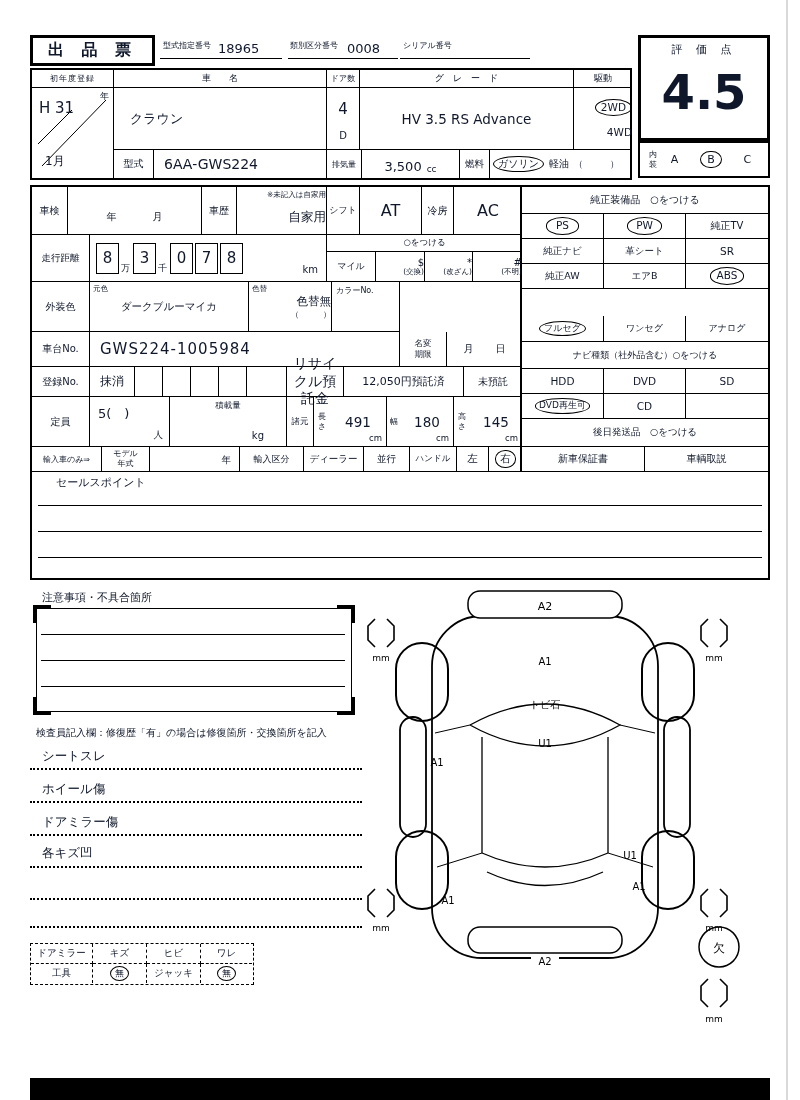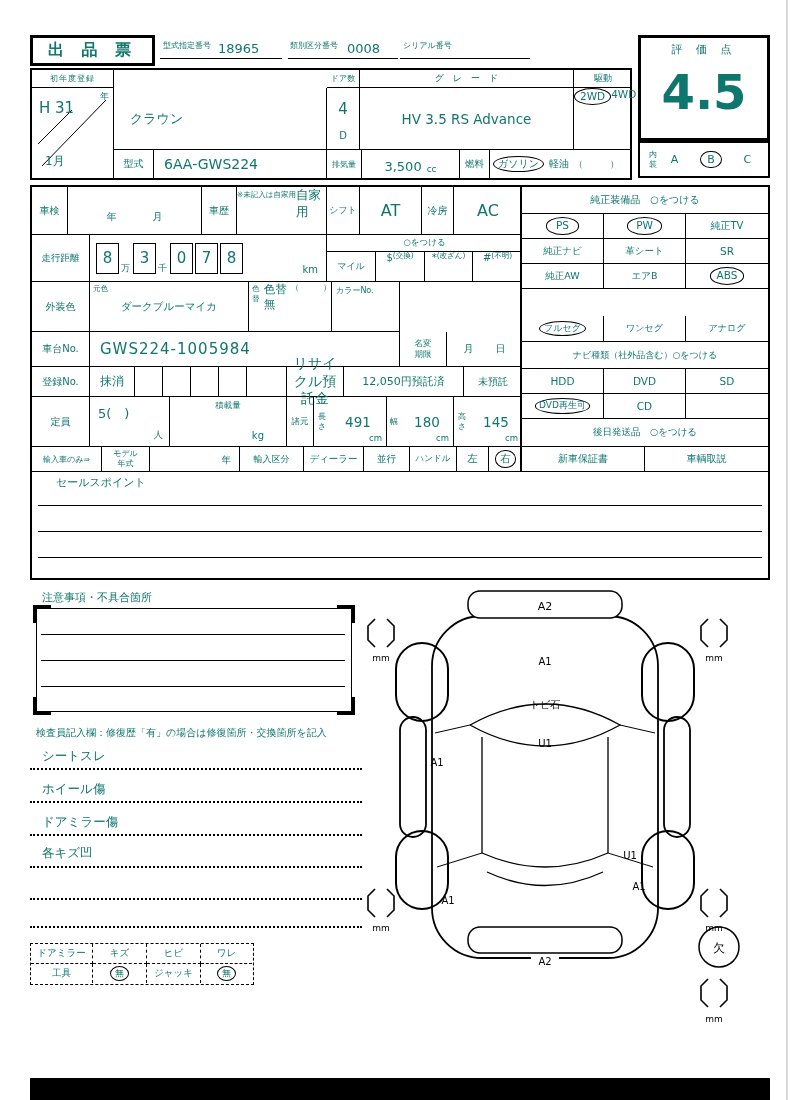--- a/index.html
+++ b/index.html
@@ -1,22 +1,22 @@
 <!DOCTYPE html>
 <html><head>
 <meta charset="utf-8">
 <style>
 *{margin:0;padding:0;box-sizing:border-box}
 html,body{background:#fff}
-.sheet{position:relative;width:800px;height:1100px;background:#fff;font-family:"DejaVu Sans","Liberation Sans",sans-serif;color:#0f766e;overflow:hidden}
+.sheet{position:relative;width:800px;height:1100px;background:#fff;font-family:"DejaVu Sans","Liberation Sans",sans-serif;color:#0f172a;overflow:hidden}
 .a{position:absolute}
 .br{border-right:1px solid #000}
 .bb{border-bottom:1px solid #000}
 .cc{display:flex;align-items:center;justify-content:center}
-.col{display:flex;align-items:flex-start}
+.col{display:flex;flex-direction:column;align-items:flex-end}
 .circ{display:inline-block;border:1.5px solid #000;border-radius:50%;padding:0 5px;line-height:1.45}
 .wv{word-break:break-all;line-height:1.25;text-align:center}
 .tl{font-size:8px}
 .dot{border-bottom:2px dotted #000;height:0}
 .digit{width:23px;height:31px;border:1.5px solid #000;display:inline-flex;align-items:center;justify-content:center;font-size:15px;margin-right:2px;background:#fff}
 .ou{font-size:9px;align-self:flex-end;padding-bottom:6px;margin-right:3px}
 .tdr{border-right:1px dashed #000}
 .tdb{border-bottom:1px dashed #000}
 svg text{fill:#000;stroke:none;font-size:11px;text-anchor:middle;font-family:"DejaVu Sans",sans-serif}
 </style>
@@ -43,20 +43,21 @@
     <span class="tl wv" style="width:14px">内装</span>
     <div style="flex:1;display:flex;justify-content:space-around;align-items:center;font-size:11px">
       <span>A</span>
       <span class="circ" style="padding:0 6px">B</span>
       <span>C</span>
     </div>
   </div>
 
   <div class="a" style="left:30px;top:68px;width:602px;height:112px;border:2px solid #000">
     <div class="a br bb cc tl" style="left:0;top:0;width:82px;height:18px;letter-spacing:1px">初年度登録</div>
+    <div class="a br bb cc" style="left:82px;top:0;width:213px;height:18px;font-size:9px">車　　名</div>
     <div class="a br bb cc tl" style="left:295px;top:0;width:33px;height:18px">ドア数</div>
     <div class="a br bb cc" style="left:328px;top:0;width:214px;height:18px;font-size:9px">グ　レ　ー　ド</div>
     <div class="a bb cc" style="left:542px;top:0;width:58px;height:18px;font-size:9px">駆動</div>
 
     <div class="a br" style="left:0;top:18px;width:82px;height:90px">
       <svg class="a" style="left:0;top:0" width="80" height="88">
           <line x1="10" y1="78" x2="74" y2="12" stroke="#000" stroke-width="1"></line>
           <line x1="6" y1="56" x2="40" y2="22" stroke="#000" stroke-width="1"></line>
         </svg>
       <span class="a" style="right:4px;top:2px;font-size:9px">年</span>

